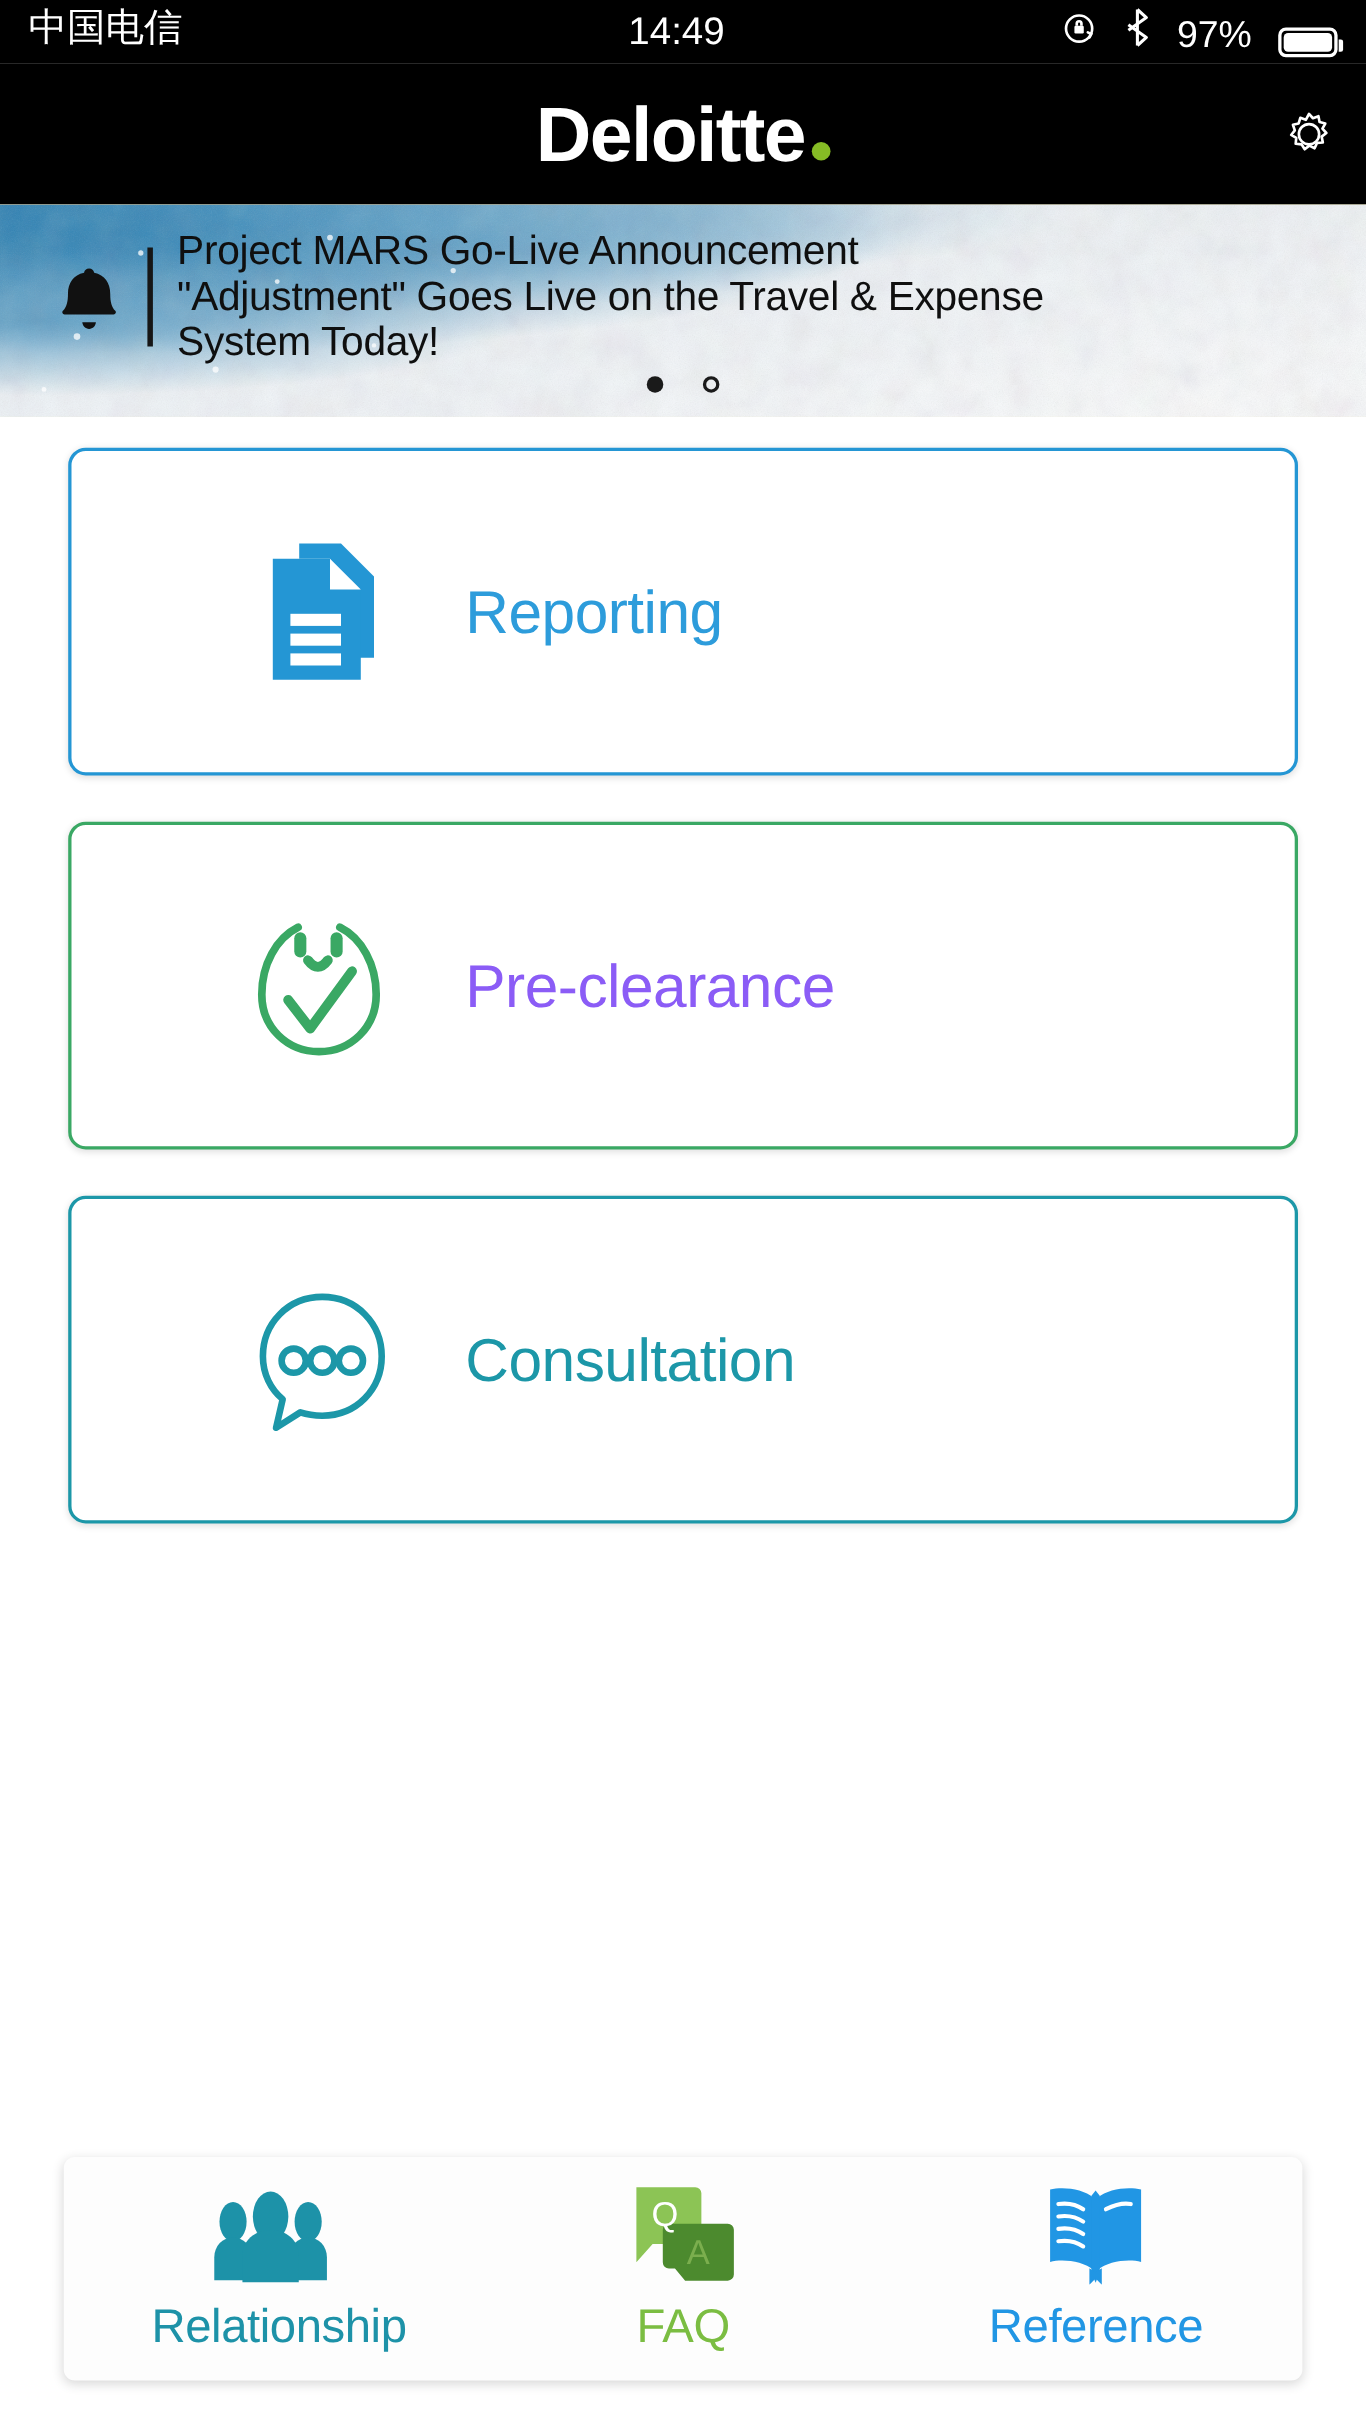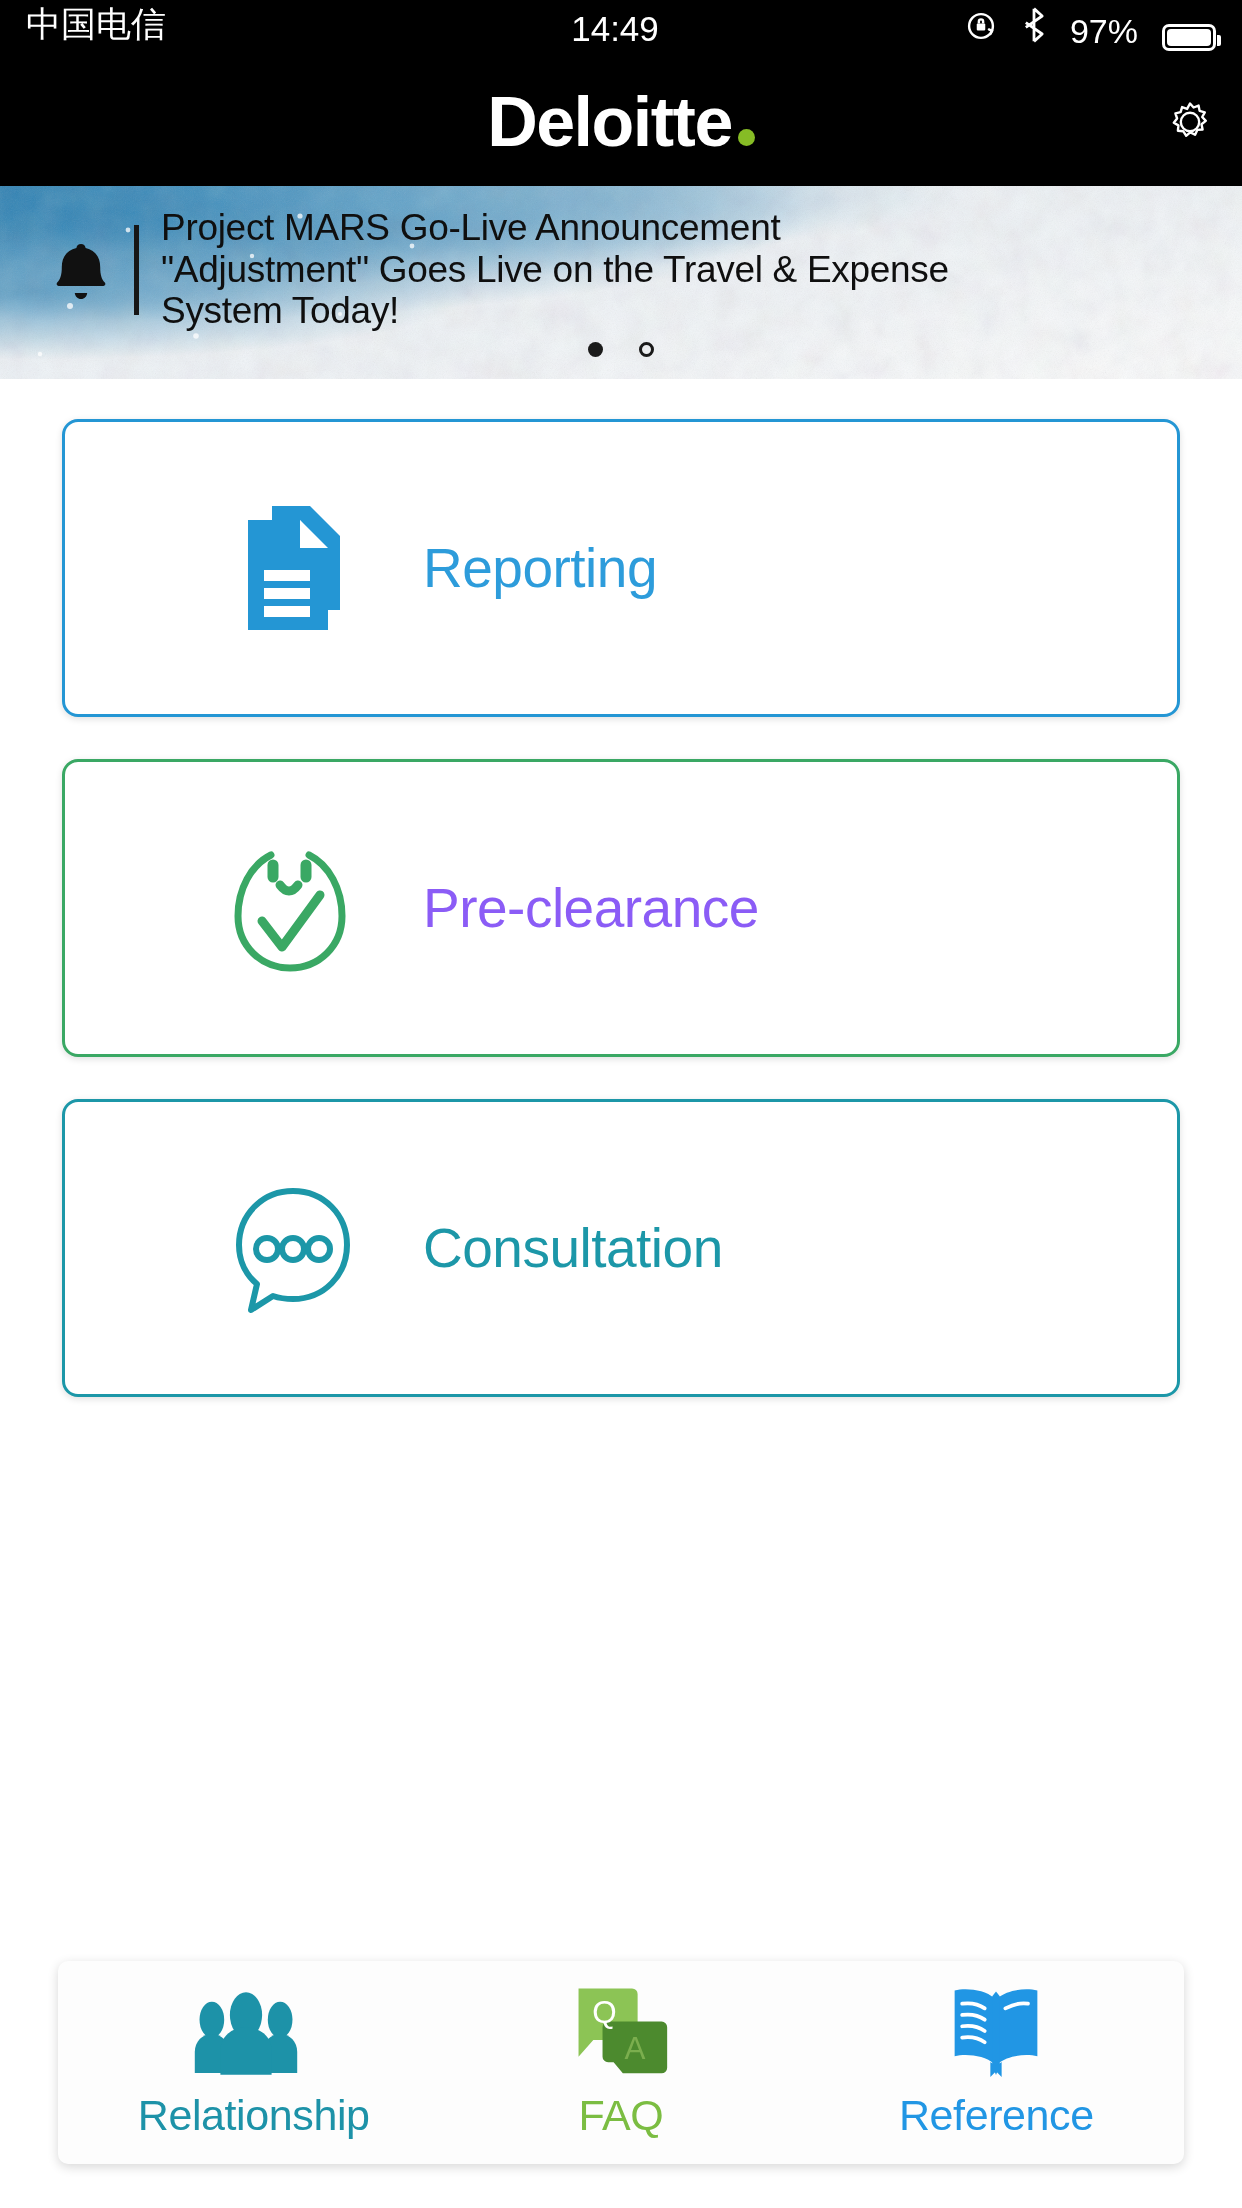--- a/index.html
+++ b/index.html
@@ -88,21 +88,21 @@
     max-width:1010px;
   }
   .dots{
     position:absolute;left:0;right:0;bottom:22px;
     display:flex;justify-content:center;gap:36px;
   }
   .dot{width:15px;height:15px;border-radius:50%;background:#1a1a1a;}
   .dot.hollow{background:transparent;border:3px solid #1a1a1a;}
 
   
-  .main{padding:40px 62px 0 62px;}
+  .main{padding:28px 62px 0 62px;}
   .card{
     height:298px;background:#fff;border-radius:16px;
     border:3px solid #29a0db;
     display:flex;align-items:center;
     padding-left:150px;
     margin-bottom:42px;
     box-shadow:0 2px 7px rgba(0,0,0,0.13);
   }
   .card.blue{border-color:#2496d4;}
   .card.green{border-color:#3aa864;}

